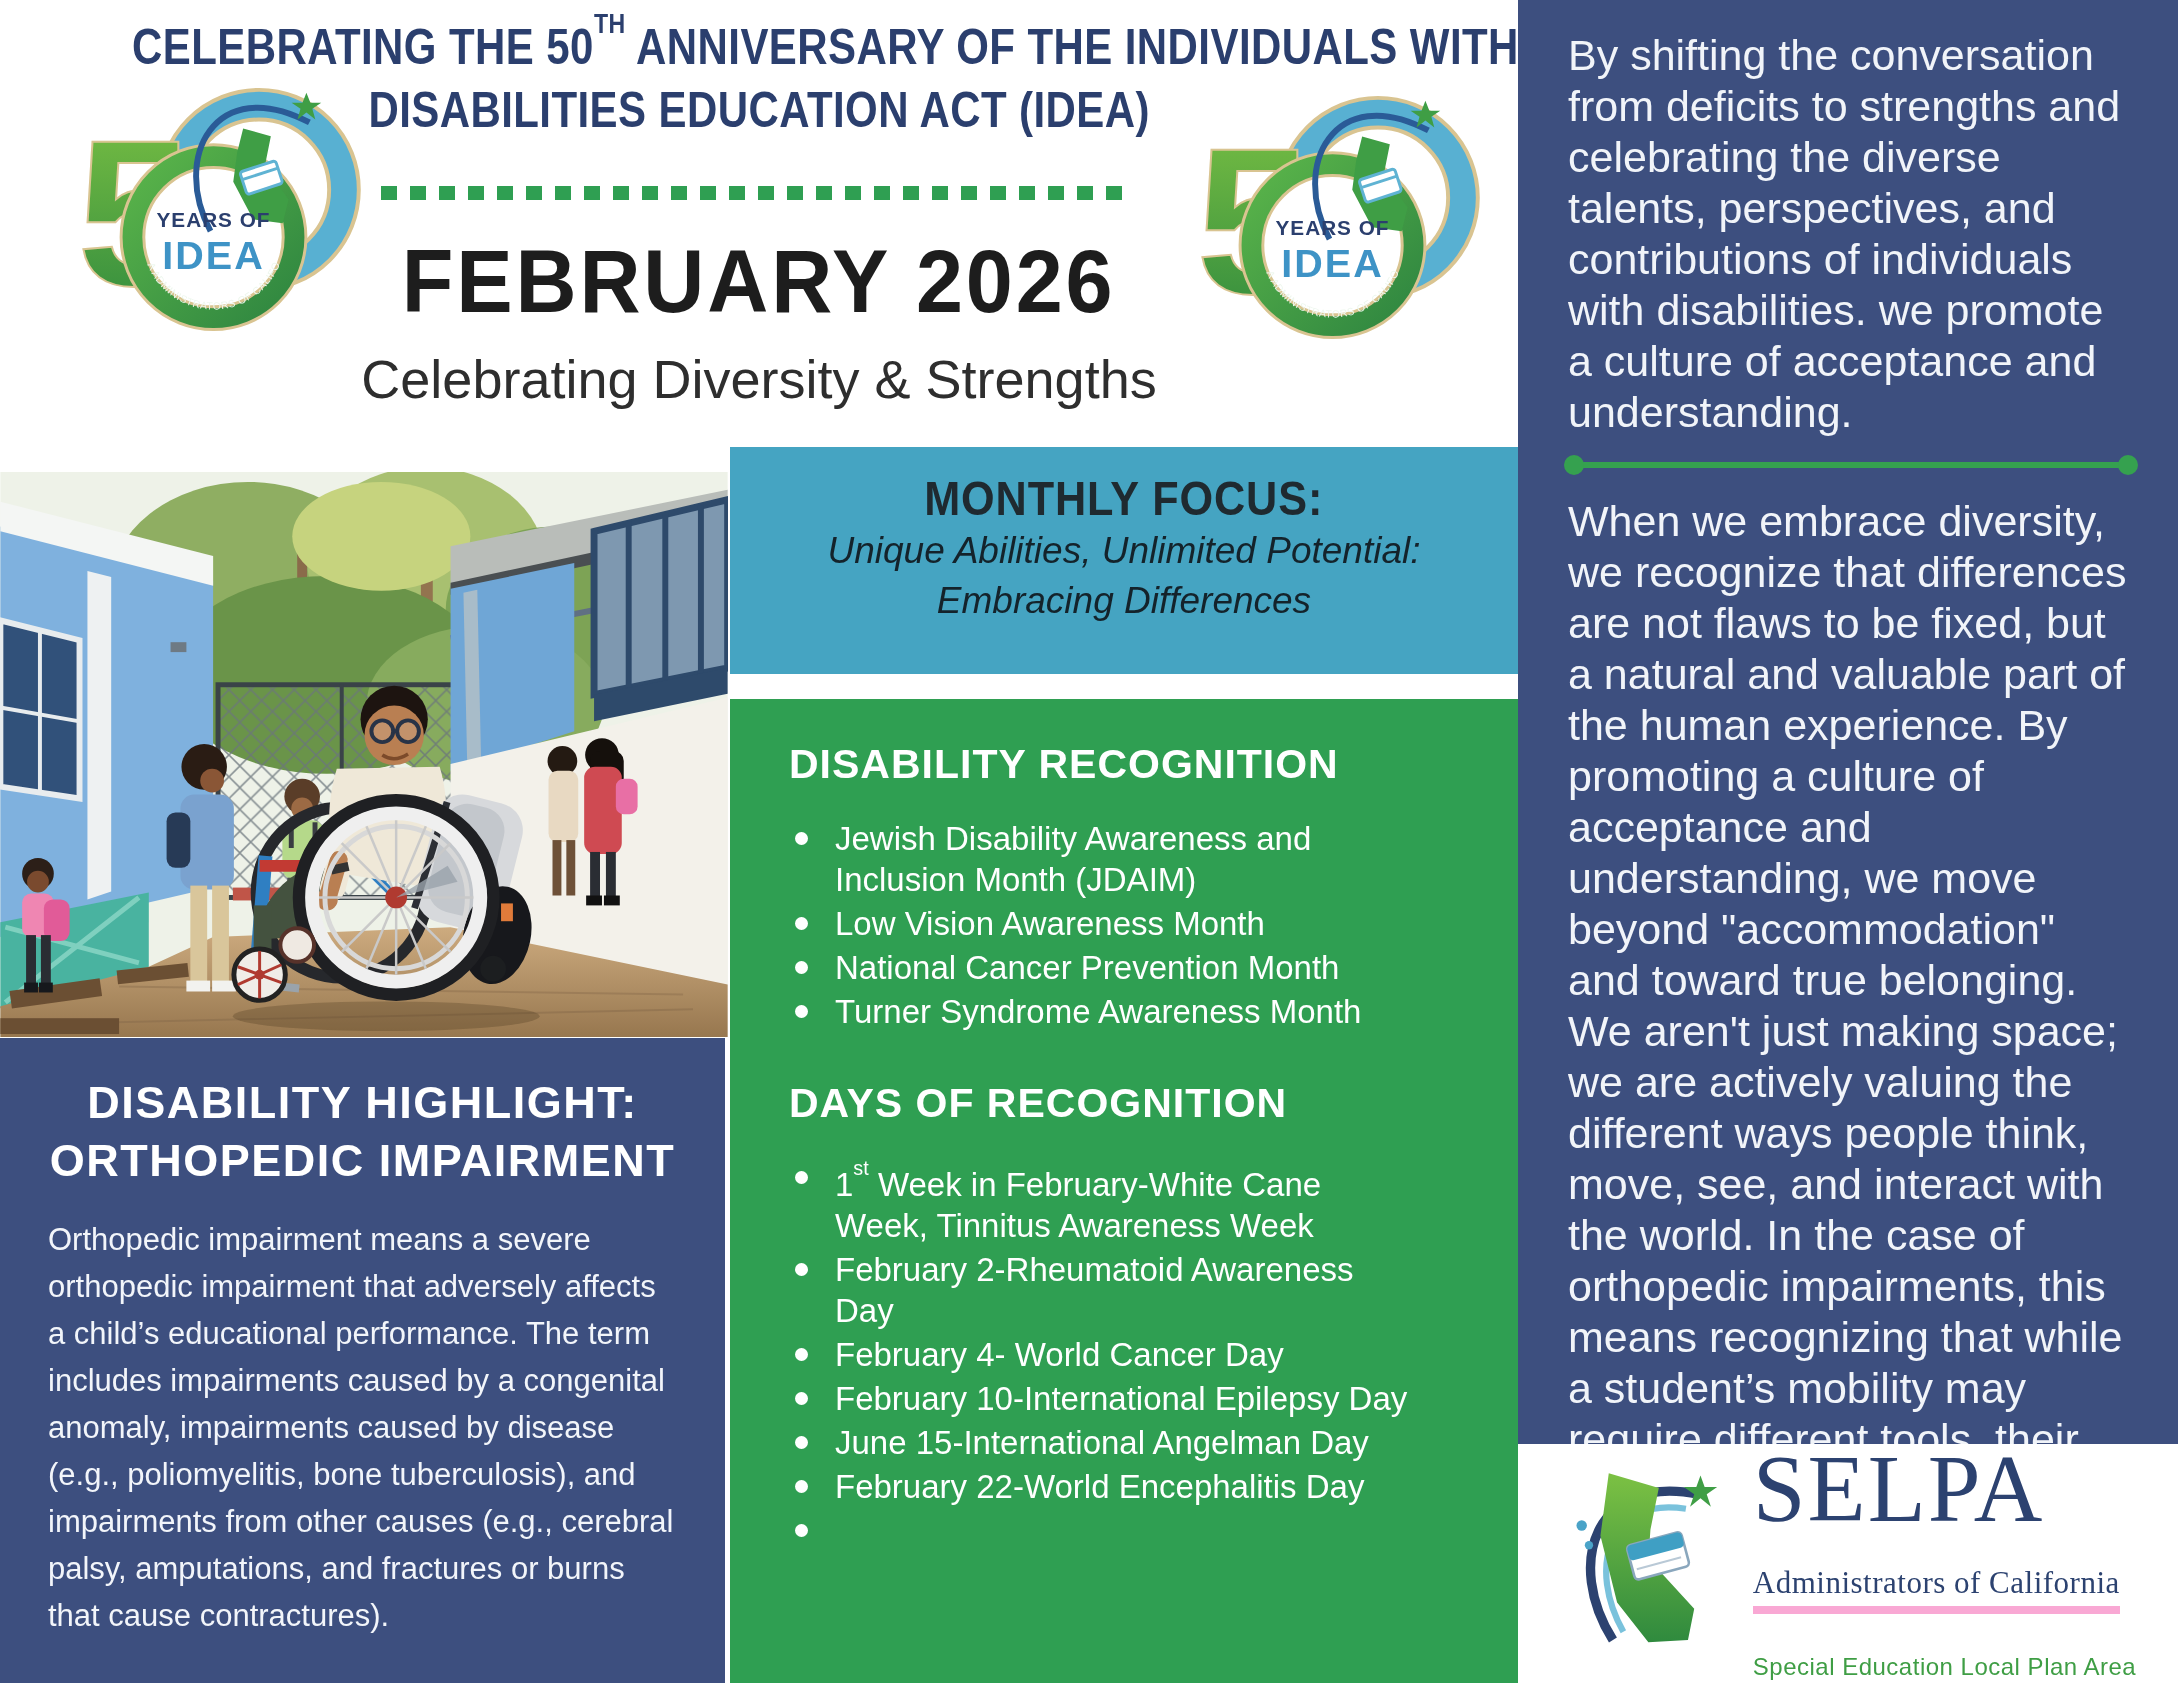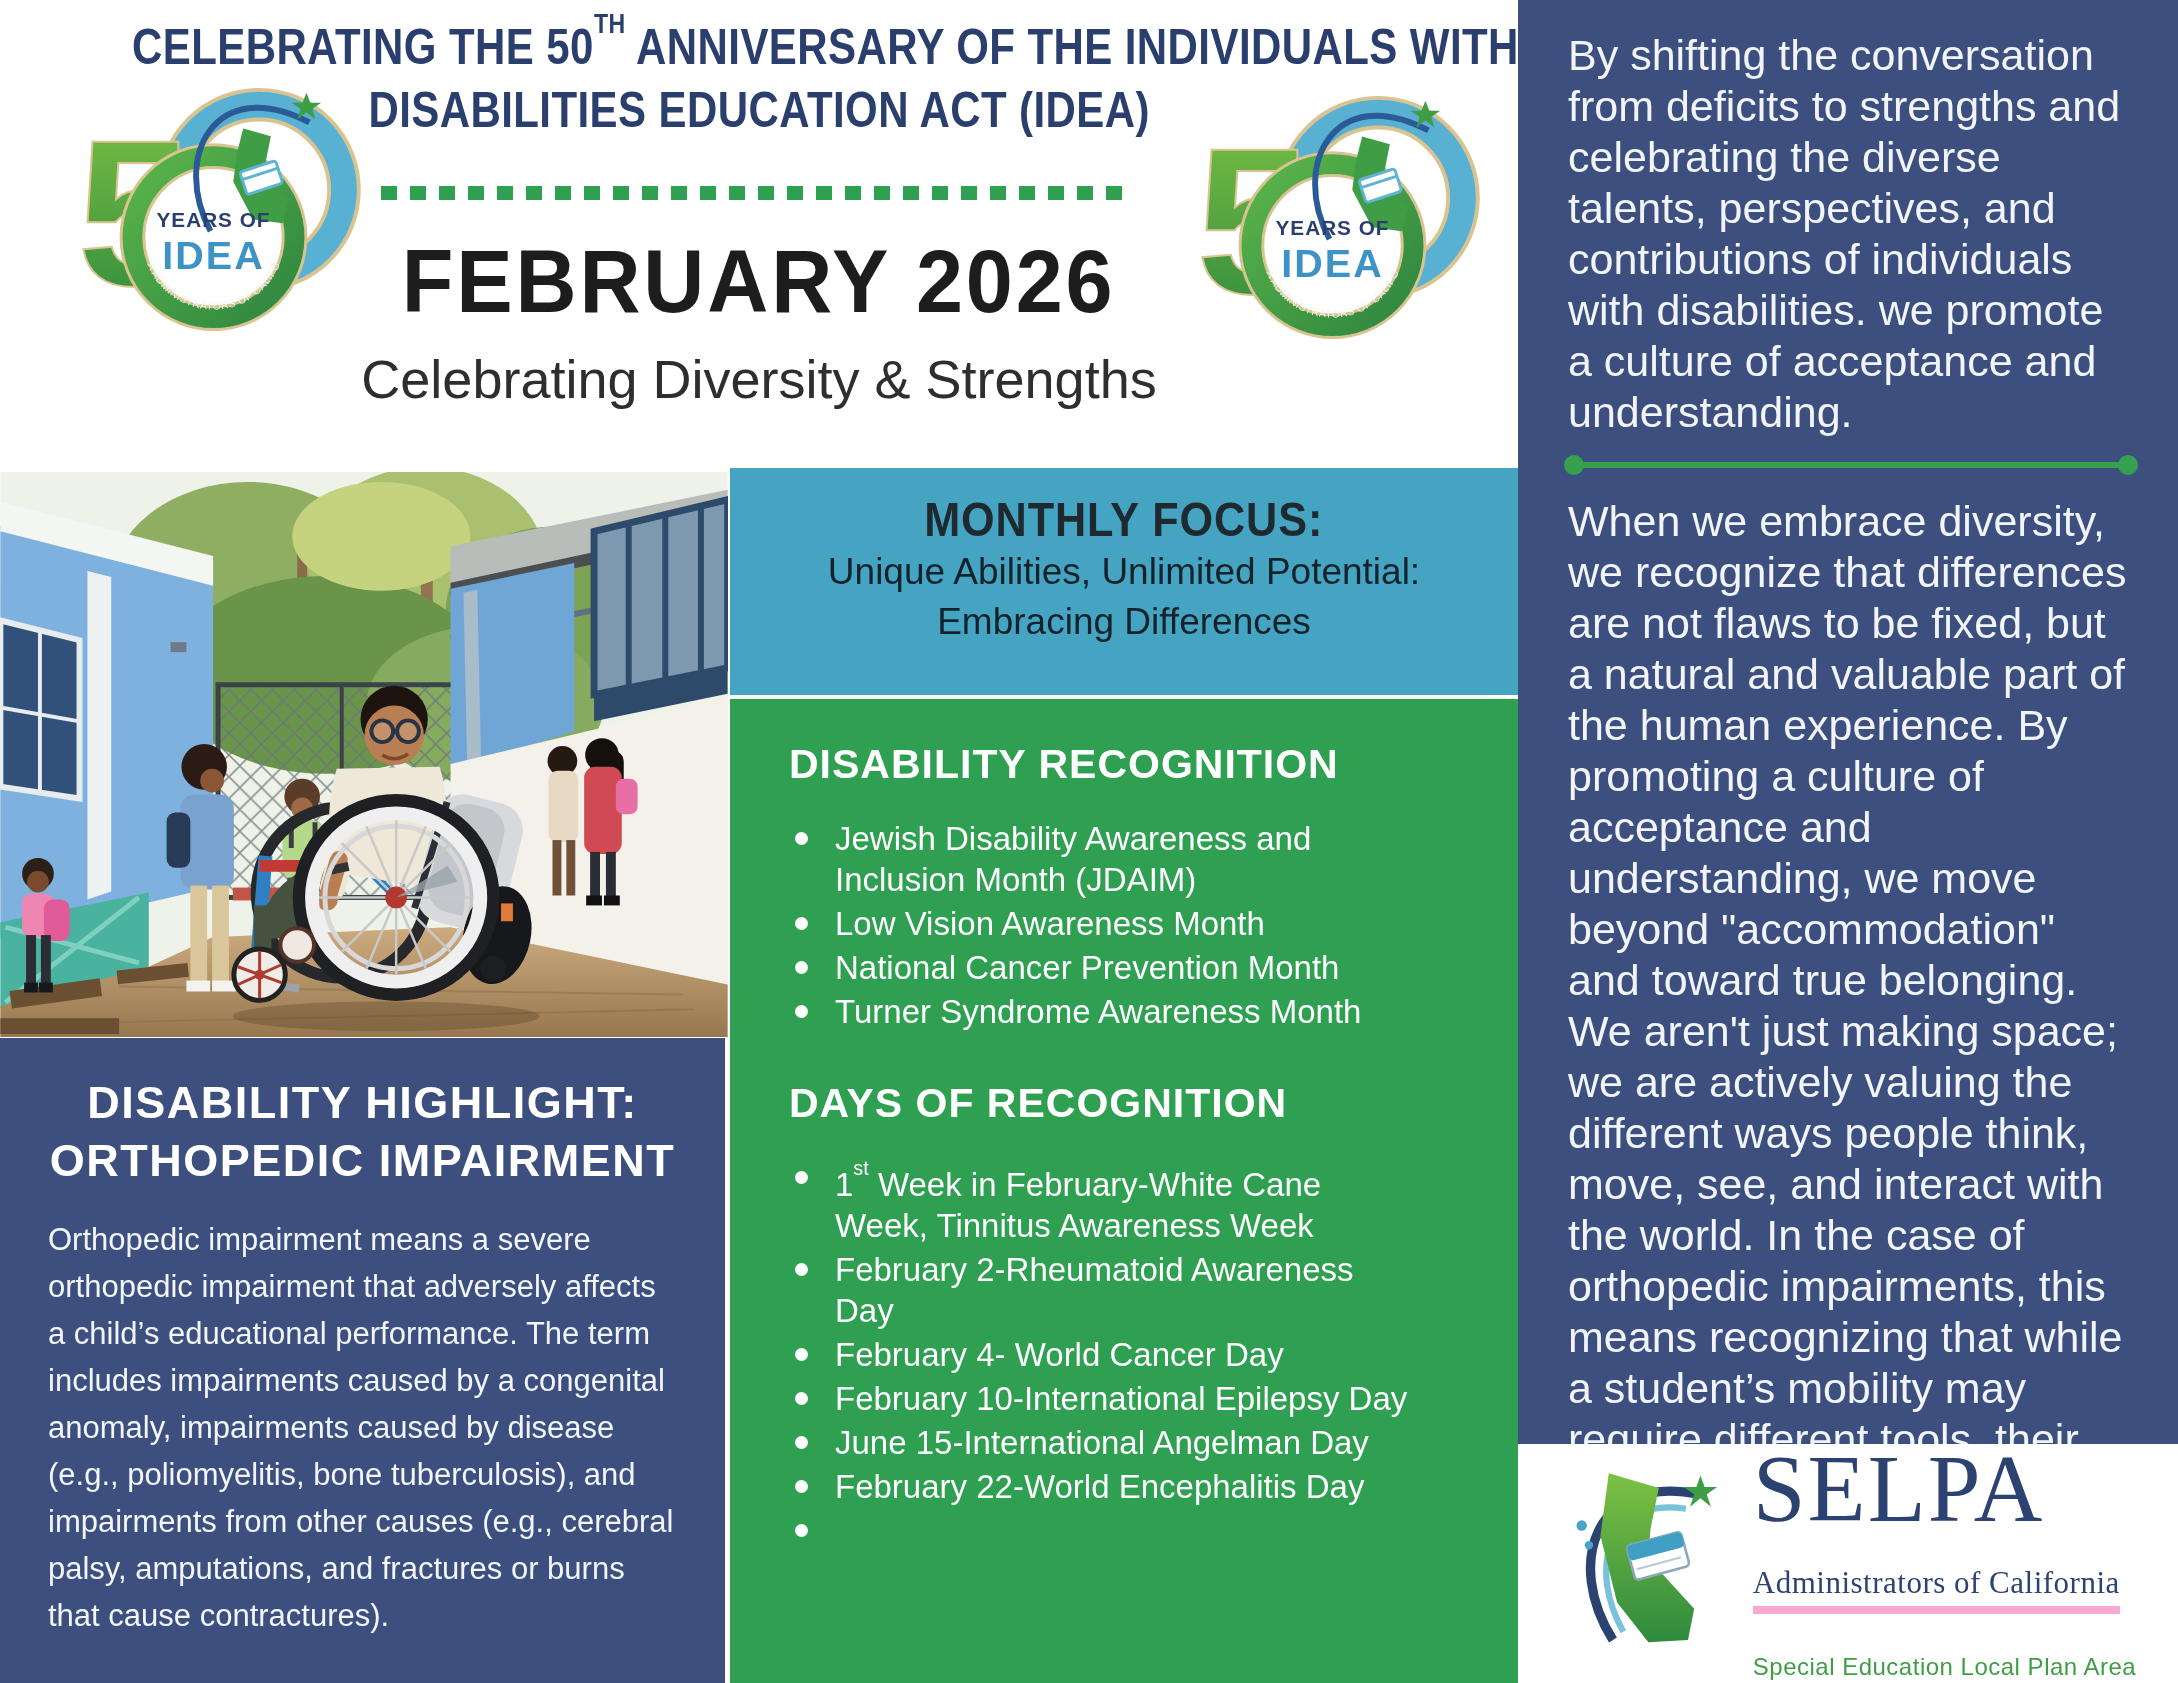--- a/index.html
+++ b/index.html
@@ -29,25 +29,25 @@
   
   .photo { position:absolute; left:0; top:472px; width:728px; height:565px; margin:0; }
 
   
   .left-panel { position:absolute; left:0; top:1038px; width:725px; height:645px;
                 background:var(--blue); color:#ffffff; box-sizing:border-box; padding:36px 48px 0; }
   .hl-head { text-align:center; font-weight:700; font-size:45px; line-height:58px; letter-spacing:1.5px; }
   .hl-body { margin:26px 0 0; font-size:31px; line-height:47px; color:#f2f5fa; }
 
   
-  .mid-teal { position:absolute; left:730px; top:468px; width:788px; height:227px;
+  .mid-teal { position:absolute; left:730px; top:447px; width:788px; height:227px;
               background:var(--teal); color:#14232b; text-align:center; box-sizing:border-box; padding-top:24px; }
   .mf-head { font-size:48px; font-weight:800; color:#1f2a30; letter-spacing:1px; }
   .mf-head .condense { transform:scaleX(.9); }
-  .mf-line { font-size:37px; font-weight:500; line-height:50px; }
+  .mf-line { font-size:37px; font-style:italic; font-weight:500; line-height:50px; }
   .mid-green { position:absolute; left:730px; top:699px; width:788px; height:984px;
                background:var(--green); color:#ffffff; box-sizing:border-box; padding:42px 30px 0 59px; }
   .sec-head { font-size:41px; font-weight:700; letter-spacing:1px; }
   .sec-head.days { margin-top:48px; }
   ul.bullets { list-style:none; margin:30px 0 0; padding:0; width:619px;
                font-size:33px; line-height:41px; }
   ul.bullets li { display:flex; margin-bottom:3px; }
   .dot { flex:none; width:13px; height:13px; border-radius:50%; background:#ffffff; margin:14px 27px 0 6px; }
   .btext sup { font-size:.6em; position:relative; top:-.45em; }
 

